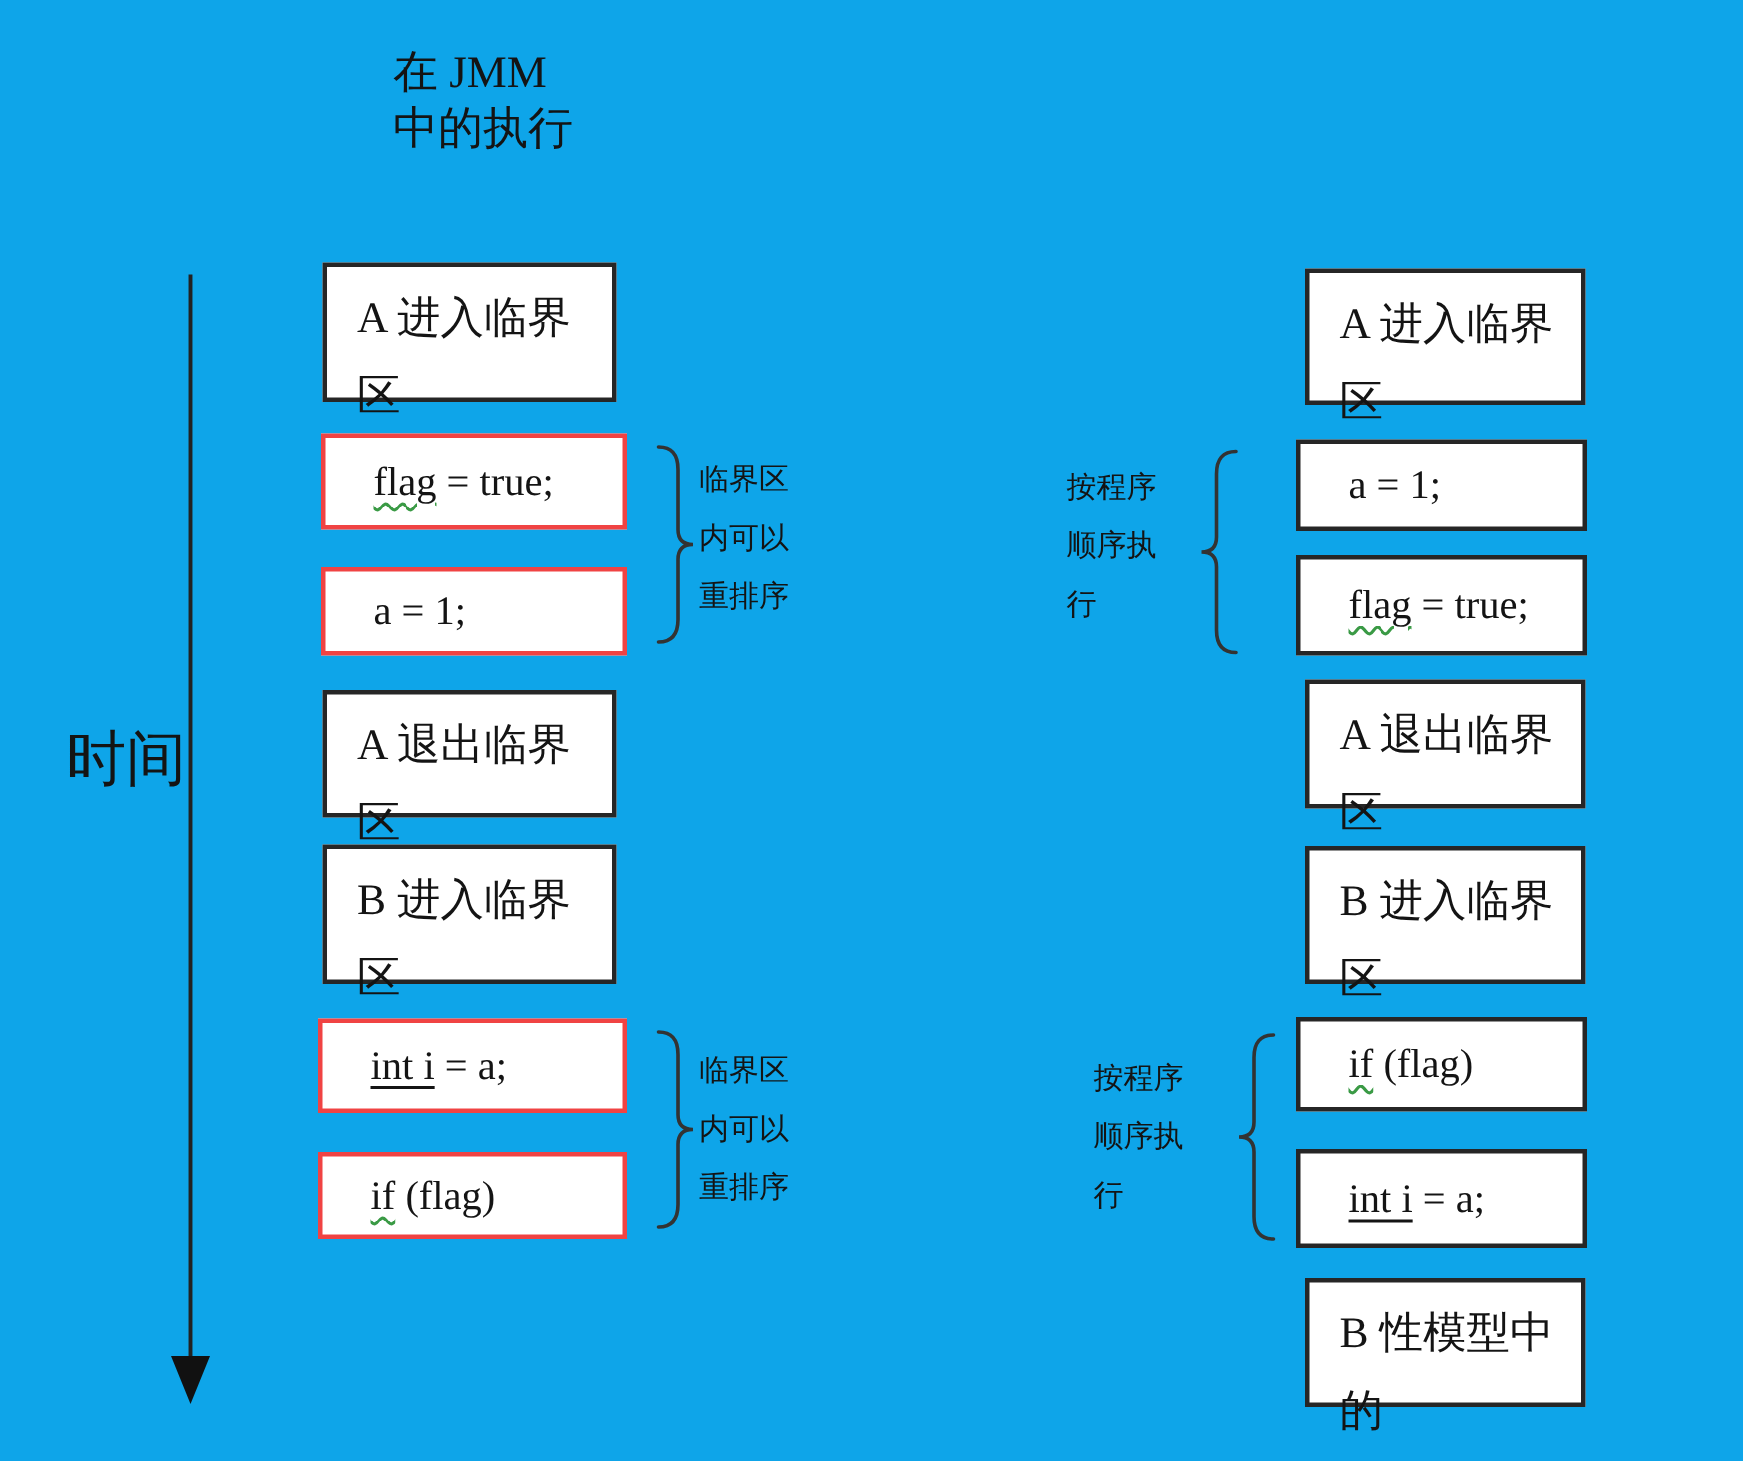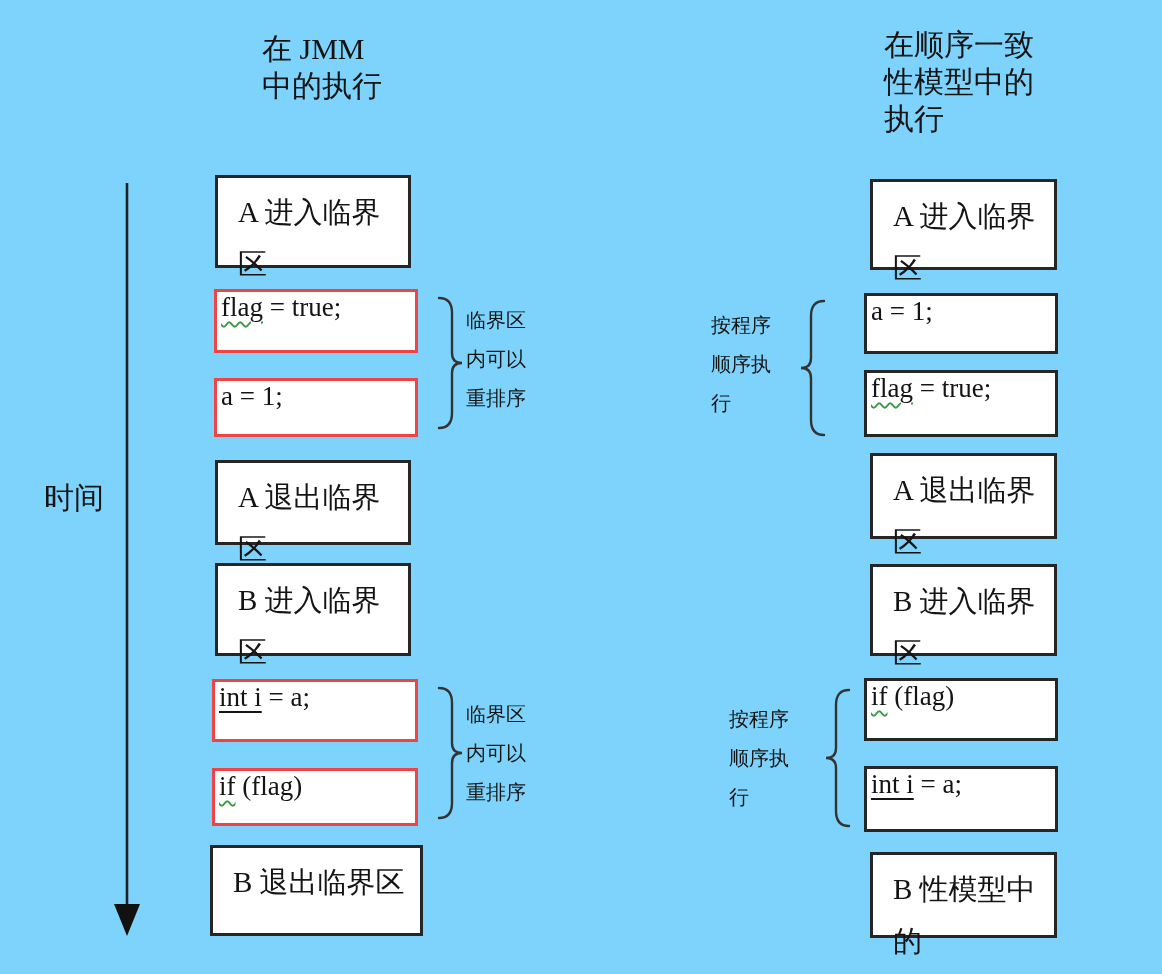--- a/index.html
+++ b/index.html
@@ -1,41 +1,38 @@
 <!DOCTYPE html>
 <html><head>
 <meta charset="utf-8">
 <style>
   html,body{margin:0;padding:0;background:#ffffff;}
-  #stage{position:relative;width:1162px;height:974px;background:#7dd3fc;overflow:hidden;
+  #stage{position:relative;width:1162px;height:974px;background:#0ea5e9;overflow:hidden;
          font-family:"Liberation Serif",serif;color:#141414;}
   .title{position:absolute;font-size:30px;line-height:37px;white-space:pre-line;color:#141414;}
-  .axis-label{position:absolute;font-size:30px;color:#141414;}
+  .axis-label{position:absolute;font-size:40px;color:#141414;}
   .box{position:absolute;box-sizing:border-box;background:#ffffff;border:3px solid #262626;}
   .box.step{font-size:29px;line-height:52px;padding:8px 6px 0 20px;white-space:pre-line;}
-  .box.code{font-size:27px;display:flex;padding-left:4px;white-space:pre;}
+  .box.code{font-size:27px;display:flex;align-items:center;padding-left:32px;white-space:pre;}
   .box.red{border-color:#f04343;}
   .wavy-green{text-decoration-line:underline;text-decoration-style:wavy;
               text-decoration-color:#3a9a45;text-decoration-thickness:1.5px;text-underline-offset:5px;}
   .wavy-red{text-decoration-line:underline;text-decoration-style:wavy;
             text-decoration-color:#e03030;text-decoration-thickness:1.5px;text-underline-offset:5px;text-decoration:underline;}
   .note{position:absolute;font-size:20px;line-height:39px;white-space:pre-line;color:#141414;}
   .brace{position:absolute;}
   svg{display:block;}
 </style>
 </head>
 <body>
 
 <div id="stage">
 
   <div class="title" style="left:262px;top:30px;">在 JMM
 中的执行</div>
-  <div class="title" style="left:884px;top:26px;">在顺序一致
-性模型中的
-执行</div>
 
   <div class="axis-label" style="left:44px;top:478px;">时间</div>
   <div class="brace" style="left:106px;top:180px;">
     <svg width="44" height="762" viewBox="0 0 44 762">
       <line x1="21" y1="3" x2="21" y2="727" stroke="#222222" stroke-width="2.6"></line>
       <polygon points="21,756 8,724 34,724" fill="#111111"></polygon>
     </svg>
   </div>
 
   <div class="box step" style="left:215px;top:175px;width:196px;height:93px;">A 进入临界
@@ -48,21 +45,20 @@
   <div class="box step" style="left:215px;top:460px;width:196px;height:85px;">A 退出临界
 区</div>
 
   <div class="box step" style="left:215px;top:563px;width:196px;height:93px;">B 进入临界
 区</div>
 
   <div class="box code red" style="left:212px;top:679px;width:206px;height:63px;"><span class="wavy-red">int i</span><span> = a;</span></div>
 
   <div class="box code red" style="left:212px;top:768px;width:206px;height:58px;"><span class="wavy-green">if</span><span> (flag)</span></div>
 
-  <div class="box step" style="left:210px;top:845px;width:213px;height:91px;">B 退出临界区</div>
 
   <div class="brace" style="left:436px;top:296px;">
     <svg width="28" height="134" viewBox="0 0 28 134">
       <path d="M3,2 Q16,2 16,17 L16,57 Q16,67 26,67 Q16,67 16,77 L16,117 Q16,132 3,132" fill="none" stroke="#333333" stroke-width="2.4" stroke-linecap="round"></path>
     </svg>
   </div>
   <div class="note" style="left:466px;top:301px;">临界区
 内可以
 重排序</div>
 

